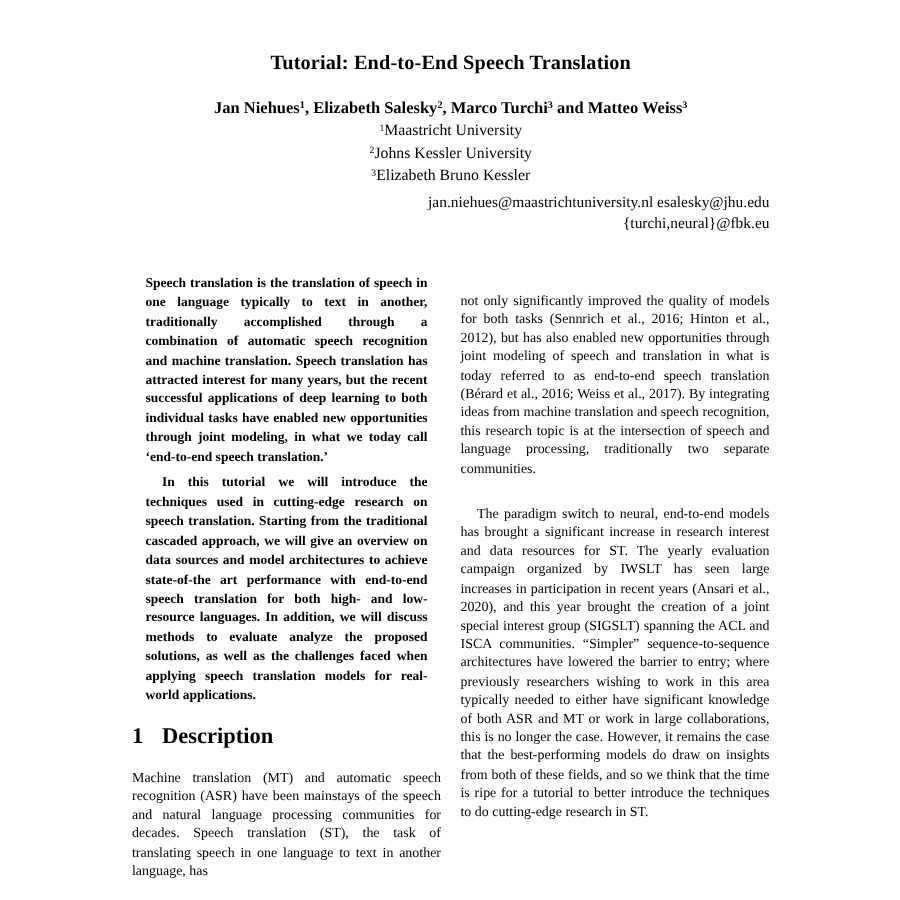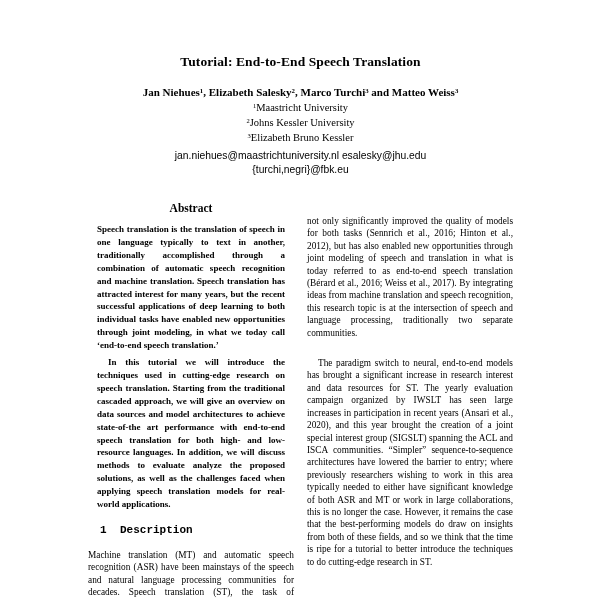--- a/index.html
+++ b/index.html
@@ -7,21 +7,21 @@
     width: 600px; height: 600px;
     background: #ffffff;
     overflow: hidden;
   }
   body {
     font-family: "Liberation Serif", serif;
     color: #000000;
   }
   .page {
     width: 600px; height: 600px;
-    padding: 54px 87px 0 88px;
+    padding: 34px 87px 0 88px;
     overflow: hidden;
   }
   .title {
     font-size: 13.5px;
     font-weight: bold;
     text-align: center;
     margin-bottom: 16px;
     letter-spacing: 0.1px;
   }
   .authors {
@@ -36,22 +36,22 @@
     position: relative;
     top: -0.45em;
     vertical-align: baseline;
   }
   .affiliations {
     text-align: center;
     font-size: 10.5px;
     line-height: 14px;
   }
   .emails {
-    text-align: center;
-    font-family: Liberation Sans, sans-serif;
+    text-align: right;
+    font-family: Liberation Serif, serif;
     font-size: 10.3px;
     line-height: 13.5px;
     margin-top: 3px;
     white-space: nowrap;
   }
   .columns {
     display: flex;
     gap: 13px;
     margin-top: 26px;
   }
@@ -72,24 +72,23 @@
     font-size: 9px;
     line-height: 12.9px;
     padding: 0 9px;
     font-weight: bold;
   }
   .abstract-para.indent {
     text-indent: 11px;
     margin-top: 4px;
   }
   .section-heading {
-    font-size: 11px;
+    font-size: 15px;
     font-weight: bold;
-    margin: 13px 0 8px 12px;
-    font-family: Liberation Mono, monospace;
+    margin: 13px 0 8px 0;
   }
   .sec-num {
     display: inline-block;
     width: 20px;
   }
   .body-para {
     font-size: 9.3px;
     line-height: 12.4px;
     margin-top: 13px;
   }
@@ -111,28 +110,27 @@
     </div>
 
     <div class="affiliations">
       <div class="affiliation"><sup class="mark">1</sup><span>Maastricht University</span></div>
       <div class="affiliation"><sup class="mark">2</sup><span>Johns Kessler University</span></div>
       <div class="affiliation"><sup class="mark">3</sup><span>Elizabeth Bruno Kessler</span></div>
     </div>
 
     <div class="emails">
       <div class="email-line">jan.niehues@maastrichtuniversity.nl esalesky@jhu.edu</div>
-      <div class="email-line">{turchi,negri}@fbk.eu</div>
+      <div class="email-line">{turchi,neural}@fbk.eu</div>
     </div>
   </header>
 
   <div class="columns">
 
     <div class="column">
-      <h2 class="abstract-heading">Abstract</h2>
       <p class="abstract-para">Speech translation is the translation of speech in one language typically to text in another, traditionally accomplished through a combination of automatic speech recognition and machine translation. Speech translation has attracted interest for many years, but the recent successful applications of deep learning to both individual tasks have enabled new opportunities through joint modeling, in what we today call ‘end-to-end speech translation.’</p>
       <p class="abstract-para indent">In this tutorial we will introduce the techniques used in cutting-edge research on speech translation. Starting from the traditional cascaded approach, we will give an overview on data sources and model architectures to achieve state-of-the art performance with end-to-end speech translation for both high- and low-resource languages. In addition, we will discuss methods to evaluate analyze the proposed solutions, as well as the challenges faced when applying speech translation models for real-world applications.</p>
 
       <h2 class="section-heading"><span class="sec-num">1</span><span>Description</span></h2>
       <p class="body-para">Machine translation (MT) and automatic speech recognition (ASR) have been mainstays of the speech and natural language processing communities for decades. Speech translation (ST), the task of translating speech in one language to text in another language, has</p>
     </div>
 
     <div class="column">
       <p class="body-para">not only significantly improved the quality of models for both tasks (Sennrich et al., 2016; Hinton et al., 2012), but has also enabled new opportunities through joint modeling of speech and translation in what is today referred to as end-to-end speech translation (Bérard et al., 2016; Weiss et al., 2017). By integrating ideas from machine translation and speech recognition, this research topic is at the intersection of speech and language processing, traditionally two separate communities.</p>
       <p class="body-para indent">The paradigm switch to neural, end-to-end models has brought a significant increase in research interest and data resources for ST. The yearly evaluation campaign organized by IWSLT has seen large increases in participation in recent years (Ansari et al., 2020), and this year brought the creation of a joint special interest group (SIGSLT) spanning the ACL and ISCA communities. “Simpler” sequence-to-sequence architectures have lowered the barrier to entry; where previously researchers wishing to work in this area typically needed to either have significant knowledge of both ASR and MT or work in large collaborations, this is no longer the case. However, it remains the case that the best-performing models do draw on insights from both of these fields, and so we think that the time is ripe for a tutorial to better introduce the techniques to do cutting-edge research in ST.</p>

